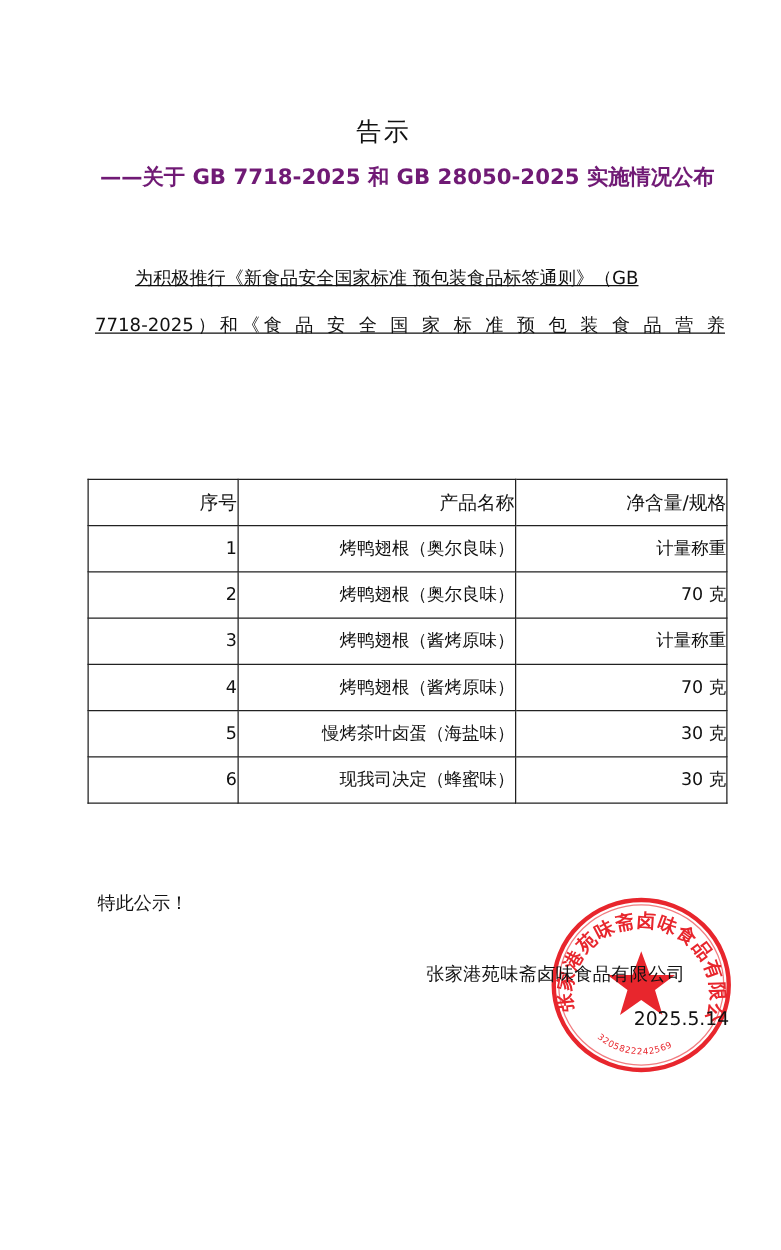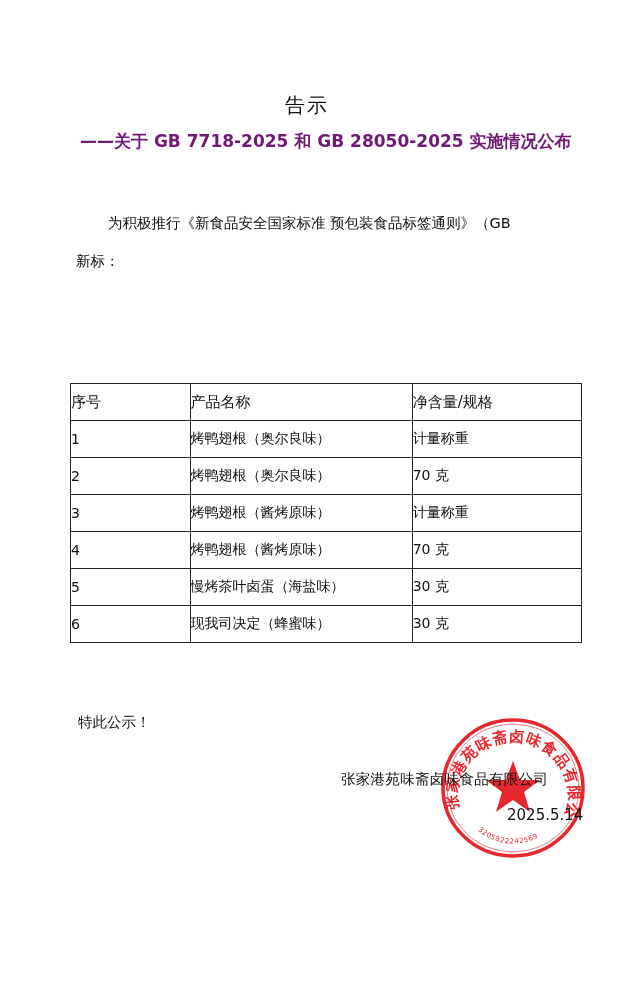--- a/index.html
+++ b/index.html
@@ -12,29 +12,29 @@
     font-size: 20px; letter-spacing: 2px; color: #111;
   }
   .subtitle {
     position: absolute; left: 80px; top: 130px; width: 540px;
     font-size: 17px; font-weight: bold; color: #701a75; white-space: nowrap;
   }
   .para {
     position: absolute; left: 76px; top: 204px; width: 504px;
     font-size: 14.5px; line-height: 38px; color: #111;
   }
-  .para .line { display: block; white-space: nowrap; height: 38px; }
+  .para .line { display: block; white-space: nowrap; height: 38px; text-decoration: underline; }
   .para .line.indent { padding-left: 32px; }
   .para .line.justify { text-align: justify; text-align-last: justify; }
   table.products {
     position: absolute; left: 70px; top: 383px; width: 512px;
     border-collapse: collapse; font-size: 14px; color: #111;
   }
   table.products td, table.products th {
-    border: 1.5px solid #222; height: 36px; text-align: left; padding: 0; font-weight: normal;
+    border: 1.5px solid #222; height: 36px; text-align: right; padding: 0; font-weight: normal;
   }
   table.products th { font-size: 15px; }
   .c1 { width: 119px; } .c2 { width: 222px; font-family: Liberation Mono, monospace; } .c3 { width: 169px; }
   .closing {
     position: absolute; left: 78px; top: 713px; font-size: 14.5px; color: #111;
   }
   .stamp {
     position: absolute; left: 440px; top: 717px; width: 146px; height: 142px;
   }
   .company {
@@ -47,21 +47,21 @@
 </style>
 </head>
 <body>
 
 <div>
   <div class="title">告示</div>
   <div class="subtitle">——关于 GB 7718-2025 和 GB 28050-2025 实施情况公布</div>
 
   <div class="para">
     <span class="line indent">为积极推行《新食品安全国家标准 预包装食品标签通则》（GB</span>
-    <span class="line">新标：</span>
+    <span class="line justify">7718-2025）和《食 品 安 全 国 家 标 准 预 包 装 食 品 营 养</span>
   </div>
 
   <table class="products">
     <thead>
       <tr>
         <th class="c1">序号</th>
         <th class="c2">产品名称</th>
         <th class="c3">净含量/规格</th>
       </tr>
     </thead>

